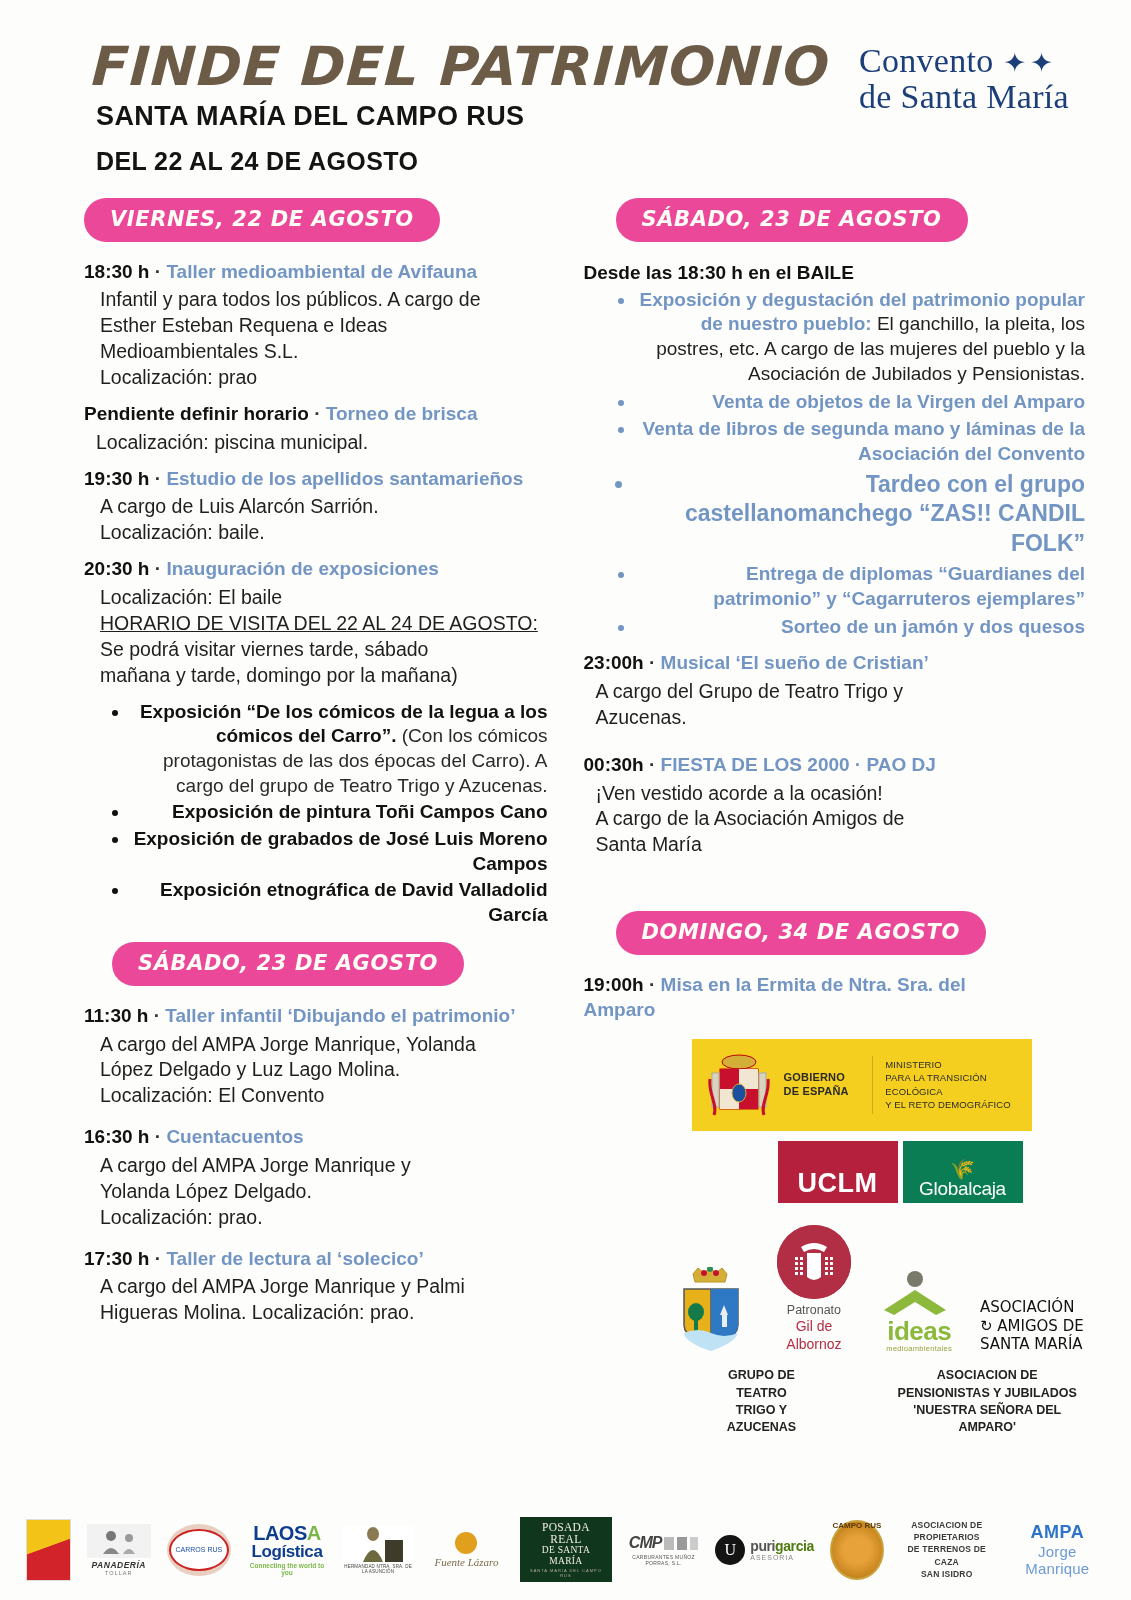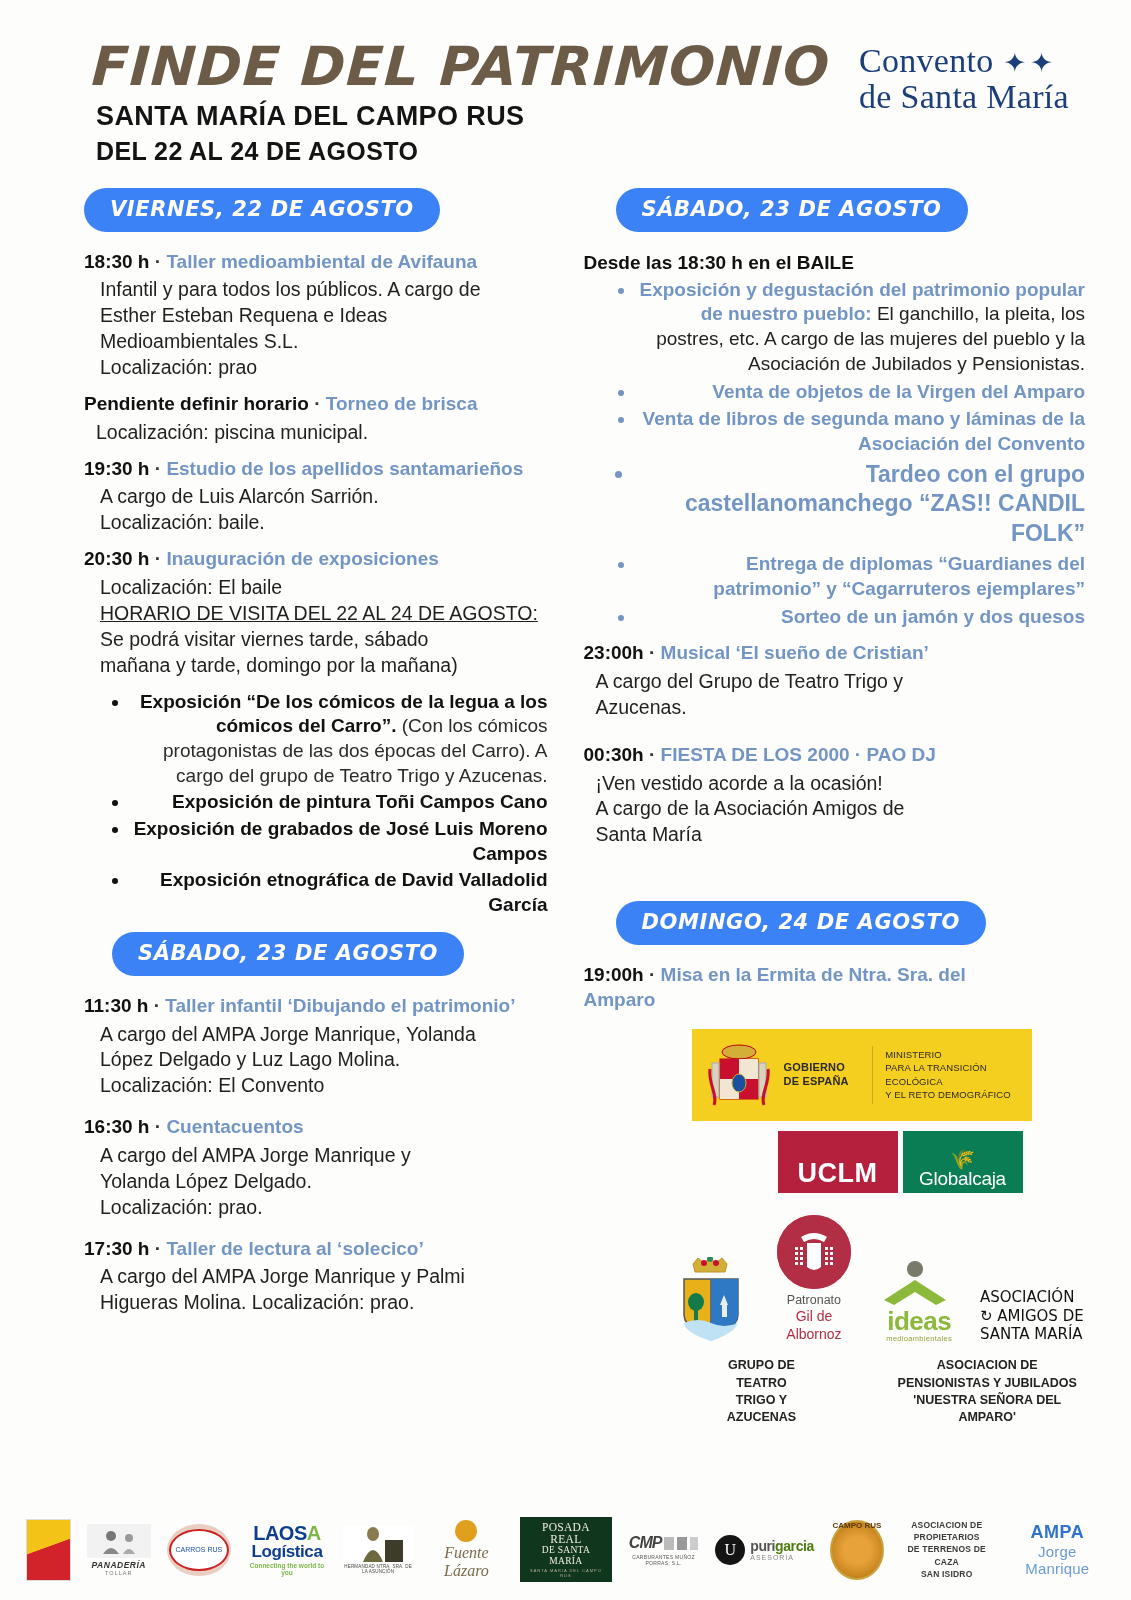--- a/index.html
+++ b/index.html
@@ -27,21 +27,21 @@
     line-height:1.06;
     transform:skewX(-3deg);
     transform-origin:left center;
   }
   .subtitle {
     font-weight:bold; font-size:27px; letter-spacing:.4px;
     color:#141414; margin:4px 0 0 4px; line-height:1.28;
   }
   .subtitle2 {
     font-weight:bold; font-size:25px; letter-spacing:.4px;
-    color:#141414; margin:3px 0 0 4px;
+    color:#141414; margin:13px 0 0 4px;
   }
 
   .brandlogo {
     position:absolute; right:62px; top:44px;
     text-align:left; color:#1c3f7a;
     font-family:"Liberation Serif", serif;
     line-height:1.0;
   }
   .brandlogo .l1 { font-size:34px; letter-spacing:.3px; }
   .brandlogo .l2 { font-size:34px; letter-spacing:.3px; margin-top:2px; }
@@ -49,21 +49,21 @@
 
   
   .columns { display:flex; padding:10px 46px 0 46px; gap:18px; }
   .col { width:50%; }
   .col.left  { padding-left:38px; }
   .col.right { padding-left:18px; }
 
   
   .daypill {
     display:inline-block;
-    background:#3b82f6;
+    background:#ec4899;
     color:#fffdf6;
     font-family:"DejaVu Sans", sans-serif;
     font-style:italic; font-weight:bold;
     font-size:21px; letter-spacing:.6px;
     padding:9px 26px 11px 26px;
     border-radius:26px;
     margin:12px 0 18px 0;
   }
   .daypill.indent { margin-left:28px; }
   .daypill.indent2 { margin-left:32px; }
@@ -144,21 +144,21 @@
   .pan-s { font-size:5.5px; letter-spacing:1px; color:#777; }
   .oval { width:72px; height:52px; border-radius:50%; background:#e8cfc2; display:flex; align-items:center; justify-content:center; }
   .oval-in { width:60px; height:42px; border-radius:50%; background:#fff; border:2px solid #c22; display:flex;align-items:center;justify-content:center; font-size:7px; color:#1b4ea0; text-align:center; line-height:1.05;}
   .laosa { text-align:center; width:90px; }
   .laosa-1 { font-size:20px; font-weight:bold; color:#0d3d8e; letter-spacing:-.5px; line-height:1; }
   .laosa-1 .a { color:#7ab648; }
   .laosa-2 { font-size:17px; font-weight:bold; color:#0d3d8e; letter-spacing:-.4px; line-height:1.05; }
   .laosa-3 { font-size:6.5px; color:#7ab648; font-weight:bold; margin-top:1px;}
   .fuente { text-align:center; width:84px; }
   .fuente-c { width:22px;height:22px;border-radius:50%;background:#e09f1d;margin:0 auto 2px auto;}
-  .fuente-t { font-family:"Liberation Serif", serif; font-style:italic; font-size:16px; color:#7a6a4d; }
+  .fuente-t { font-family:"Liberation Serif", serif; font-style:italic; font-size:11px; color:#7a6a4d; }
   .virgen { width:70px; text-align:center; }
   .virgen-i { height:36px; background:#cfc7b4; border-radius:3px 3px 0 0;}
   .virgen-t { font-size:4.5px; color:#444; letter-spacing:.2px; margin-top:2px;}
   .posada { background:#10361e; color:#f2efe2; text-align:center; padding:4px 8px; }
   .posada-1 { font-family:"Liberation Serif", serif; font-size:11.5px; letter-spacing:.3px; line-height:1.05;}
   .posada-2 { font-family:"Liberation Serif", serif; font-size:9.5px; letter-spacing:.3px; line-height:1.1;}
   .posada-3 { font-size:4px; letter-spacing:1px; margin-top:2px; color:#b9b09a;}
   .cmp { text-align:center; width:80px; }
   .cmp-1 { font-size:16px; font-weight:bold; font-style:italic; color:#444; letter-spacing:-1px; }
   .cmp-bars { display:inline-block; width:34px; height:13px; background:linear-gradient(90deg,#bbb 0 10px,#fff 10px 13px,#999 13px 23px,#fff 23px 26px,#ccc 26px 34px); vertical-align:middle; margin-left:3px;}
@@ -317,21 +317,21 @@
     <div class="event" style="margin-top:22px">
       <div class="ev-head">
         <span class="ev-time">00:30h</span>
         <span class="ev-sep">·</span>
         <span class="ev-name">FIESTA DE LOS 2000 · PAO DJ</span>
       </div>
       <div class="ev-body tight" style="white-space:pre-line;max-width:370px">¡Ven vestido acorde a la ocasión!
 A cargo de la Asociación Amigos de Santa María</div>
     </div>
 
-    <div class="daypill indent2" style="margin-top:42px">DOMINGO, 24 DE AGOSTO</div>
+    <div class="daypill indent2" style="margin-top:42px">DOMINGO, 34 DE AGOSTO</div>
 
     <div class="event">
       <div class="ev-head" style="max-width:400px">
         <span class="ev-time">19:00h</span>
         <span class="ev-sep">·</span>
         <span class="ev-name">Misa en la Ermita de Ntra. Sra. del Amparo</span>
       </div>
     </div>
 
     

